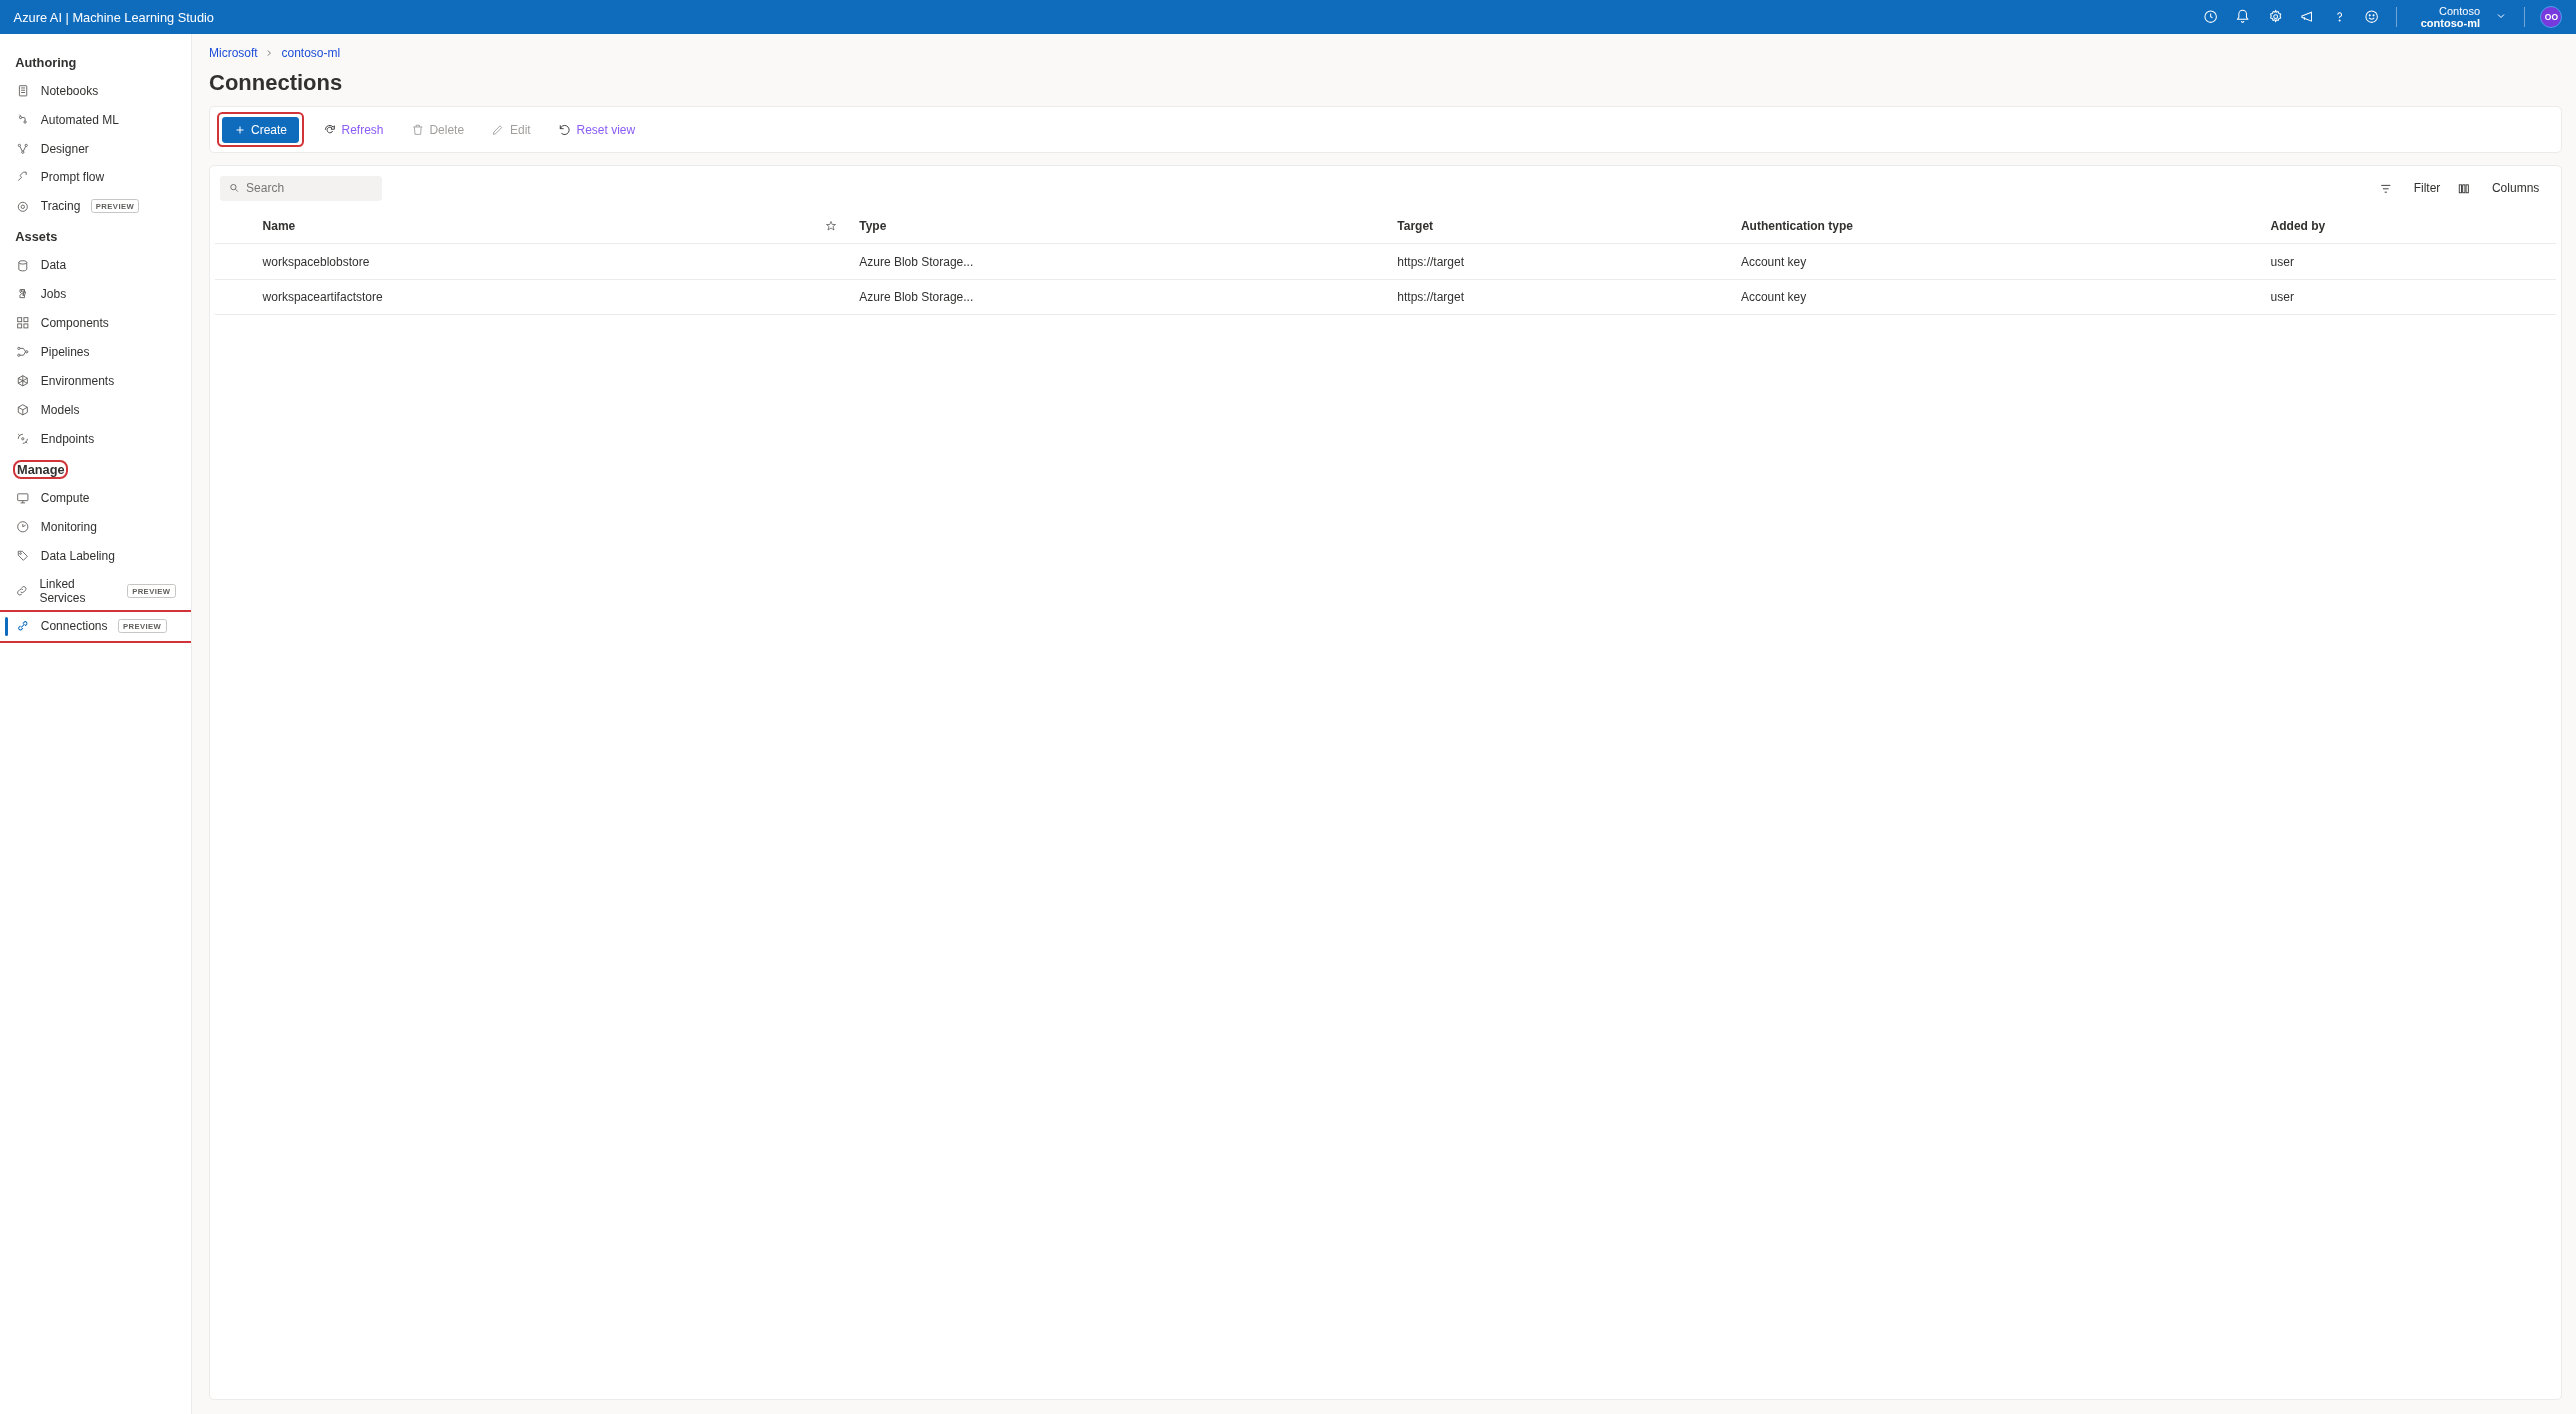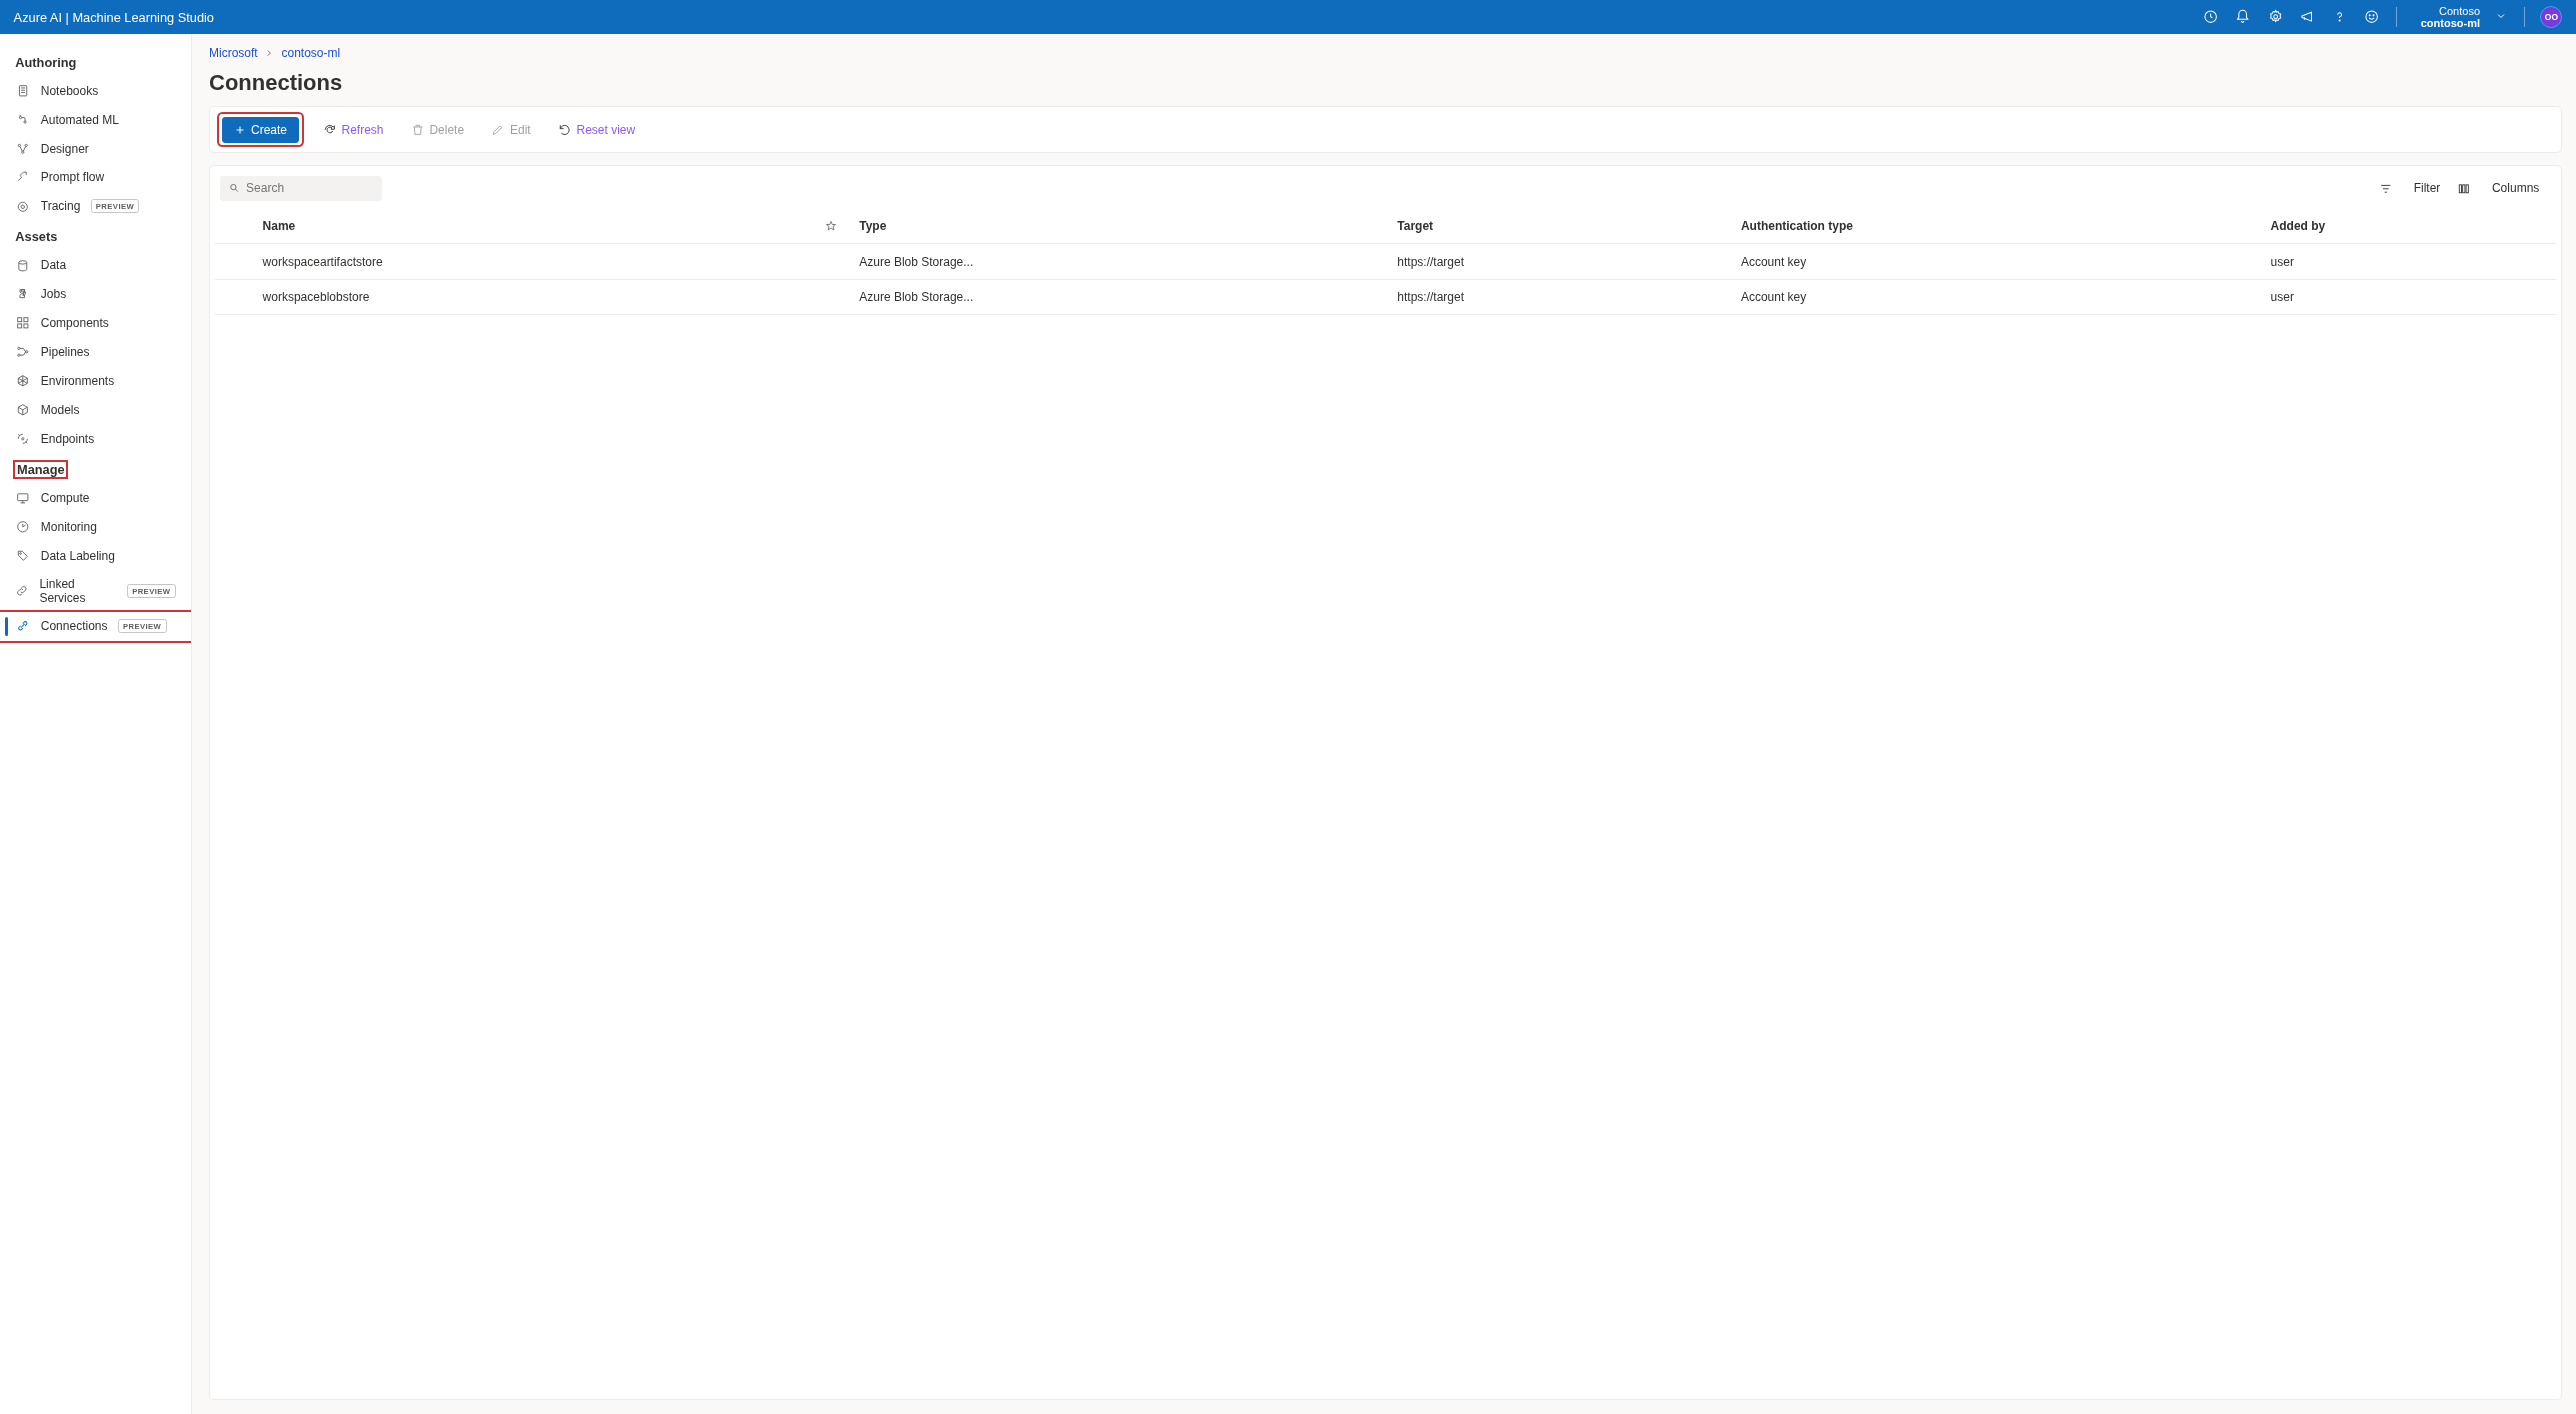--- a/index.html
+++ b/index.html
@@ -32,21 +32,21 @@
 .sidebar .section-label { font-size:12.8px; font-weight:600; padding: 8.5px 15.3px 6.8px 15.3px; }
 .sidebar .nav-item { display:flex; align-items:center; gap:10.2px; padding: 6.8px 15.3px; cursor:pointer; font-size:12px; color:#323130; position:relative;}
 .sidebar .nav-item.active { background:#fff; }
 .sidebar .nav-item.active::before { content:""; position:absolute; left:5.1px; top:5.1px; bottom:5.1px; width:2.6px; background:#0f6cbd; border-radius:1.7px;}
 .sidebar .nav-item.active .nav-icon svg { stroke:#0f6cbd; }
 .sidebar .nav-icon { width:15.3px; height:15.3px; display:flex; align-items:center; justify-content:center; color:#605e5c;}
 .sidebar .preview-badge { font-size:7.7px; font-weight:600; padding:1.7px 4.3px; border:0.9px solid #c8c6c4; color:#605e5c; border-radius:2.6px; letter-spacing:0.4px;}
 
 
 .hl { outline:2.6px solid #d13438; outline-offset:-0.9px; }
-.hl-manage { display:inline-block; padding:0 1.7px;}
+.hl-manage { display:inline-block; padding:0 1.7px;border-radius:6px;}
 .hl-row { outline:2.6px solid #d13438; outline-offset:0; }
 
 
 .main { flex:1; padding: 12px 13.6px 13.6px 17px; display:flex; flex-direction:column; overflow:hidden;}
 .breadcrumb { display:flex; align-items:center; gap:6.8px; font-size:12px; padding-bottom:5.1px;}
 .breadcrumb a { color:#1d4ed8; text-decoration:none; cursor:pointer;}
 .breadcrumb .sep { color:#605e5c; }
 .page-title { font-size:22px; font-weight:600; margin: 5.1px 0 10.2px 0; }
 
 
@@ -401,30 +401,30 @@
             </th>
             <th>Type</th>
             <th>Target</th>
             <th>Authentication type</th>
             <th>Added by</th>
           </tr>
         </thead>
         <tbody>
           <tr>
             <td class="col-check"></td>
-            <td>workspaceartifactstore</td>
+            <td>workspaceblobstore</td>
             <td class="col-star"></td>
             <td>Azure Blob Storage...</td>
             <td>https://target</td>
             <td>Account key</td>
             <td>user</td>
           </tr>
           <tr>
             <td class="col-check"></td>
-            <td>workspaceblobstore</td>
+            <td>workspaceartifactstore</td>
             <td class="col-star"></td>
             <td>Azure Blob Storage...</td>
             <td>https://target</td>
             <td>Account key</td>
             <td>user</td>
           </tr>
         </tbody>
       </table>
     </div>
 

